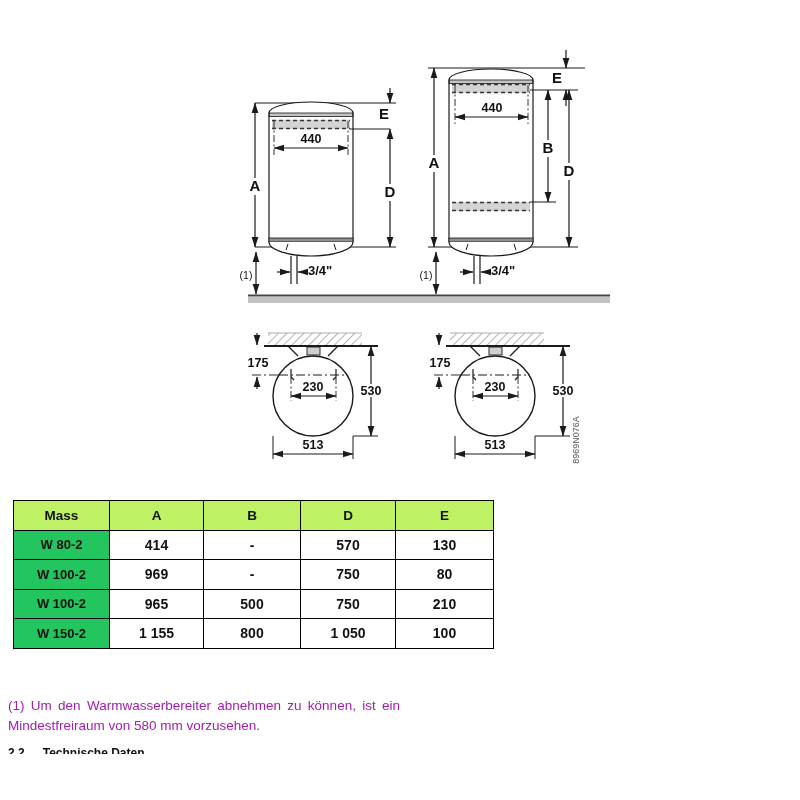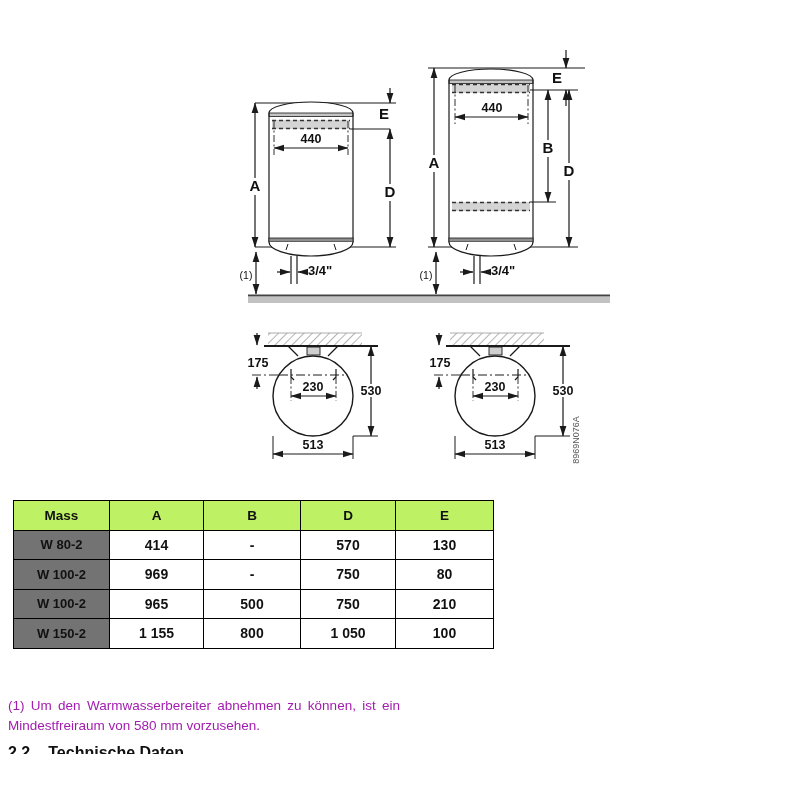--- a/index.html
+++ b/index.html
@@ -16,34 +16,34 @@
 
   table.dims{
     position:absolute;left:13px;top:500px;width:480px;
     border-collapse:collapse;table-layout:fixed;
   }
   table.dims th,table.dims td{
     border:1.6px solid #000;height:28.5px;text-align:center;vertical-align:middle;
     padding:0;font-weight:bold;
   }
   table.dims thead th{background:#bef264;font-size:13.5px;}
-  table.dims td.model{background:#737373;font-size:13px;}
+  table.dims td.model{background:#22c55e;font-size:13px;}
   table.dims td.val{background:#ffffff;font-size:14px;}
 
   .footnote{
     position:absolute;left:8px;top:696px;width:392px;
     font-size:13.5px;line-height:20px;color:#a21caf;
   }
   .footnote .just{text-align:justify;text-align-last:justify;}
 
   .heading-clip{
     position:absolute;left:8px;top:745px;width:400px;height:9px;overflow:hidden;
   }
   .heading-clip .heading{
-    font-size:16px;font-weight:bold;line-height:16px;display:flex;gap:18px;color:#111;
+    font-size:12px;font-weight:bold;line-height:16px;display:flex;gap:18px;color:#111;
   }
 </style>
 </head>
 <body>
 
 
 
 <svg width="800" height="485" viewBox="0 0 800 485">
   <defs>
     <marker id="arr" viewBox="0 0 10 8" markerWidth="9" markerHeight="7" refX="9.5" refY="4" orient="auto-start-reverse">

